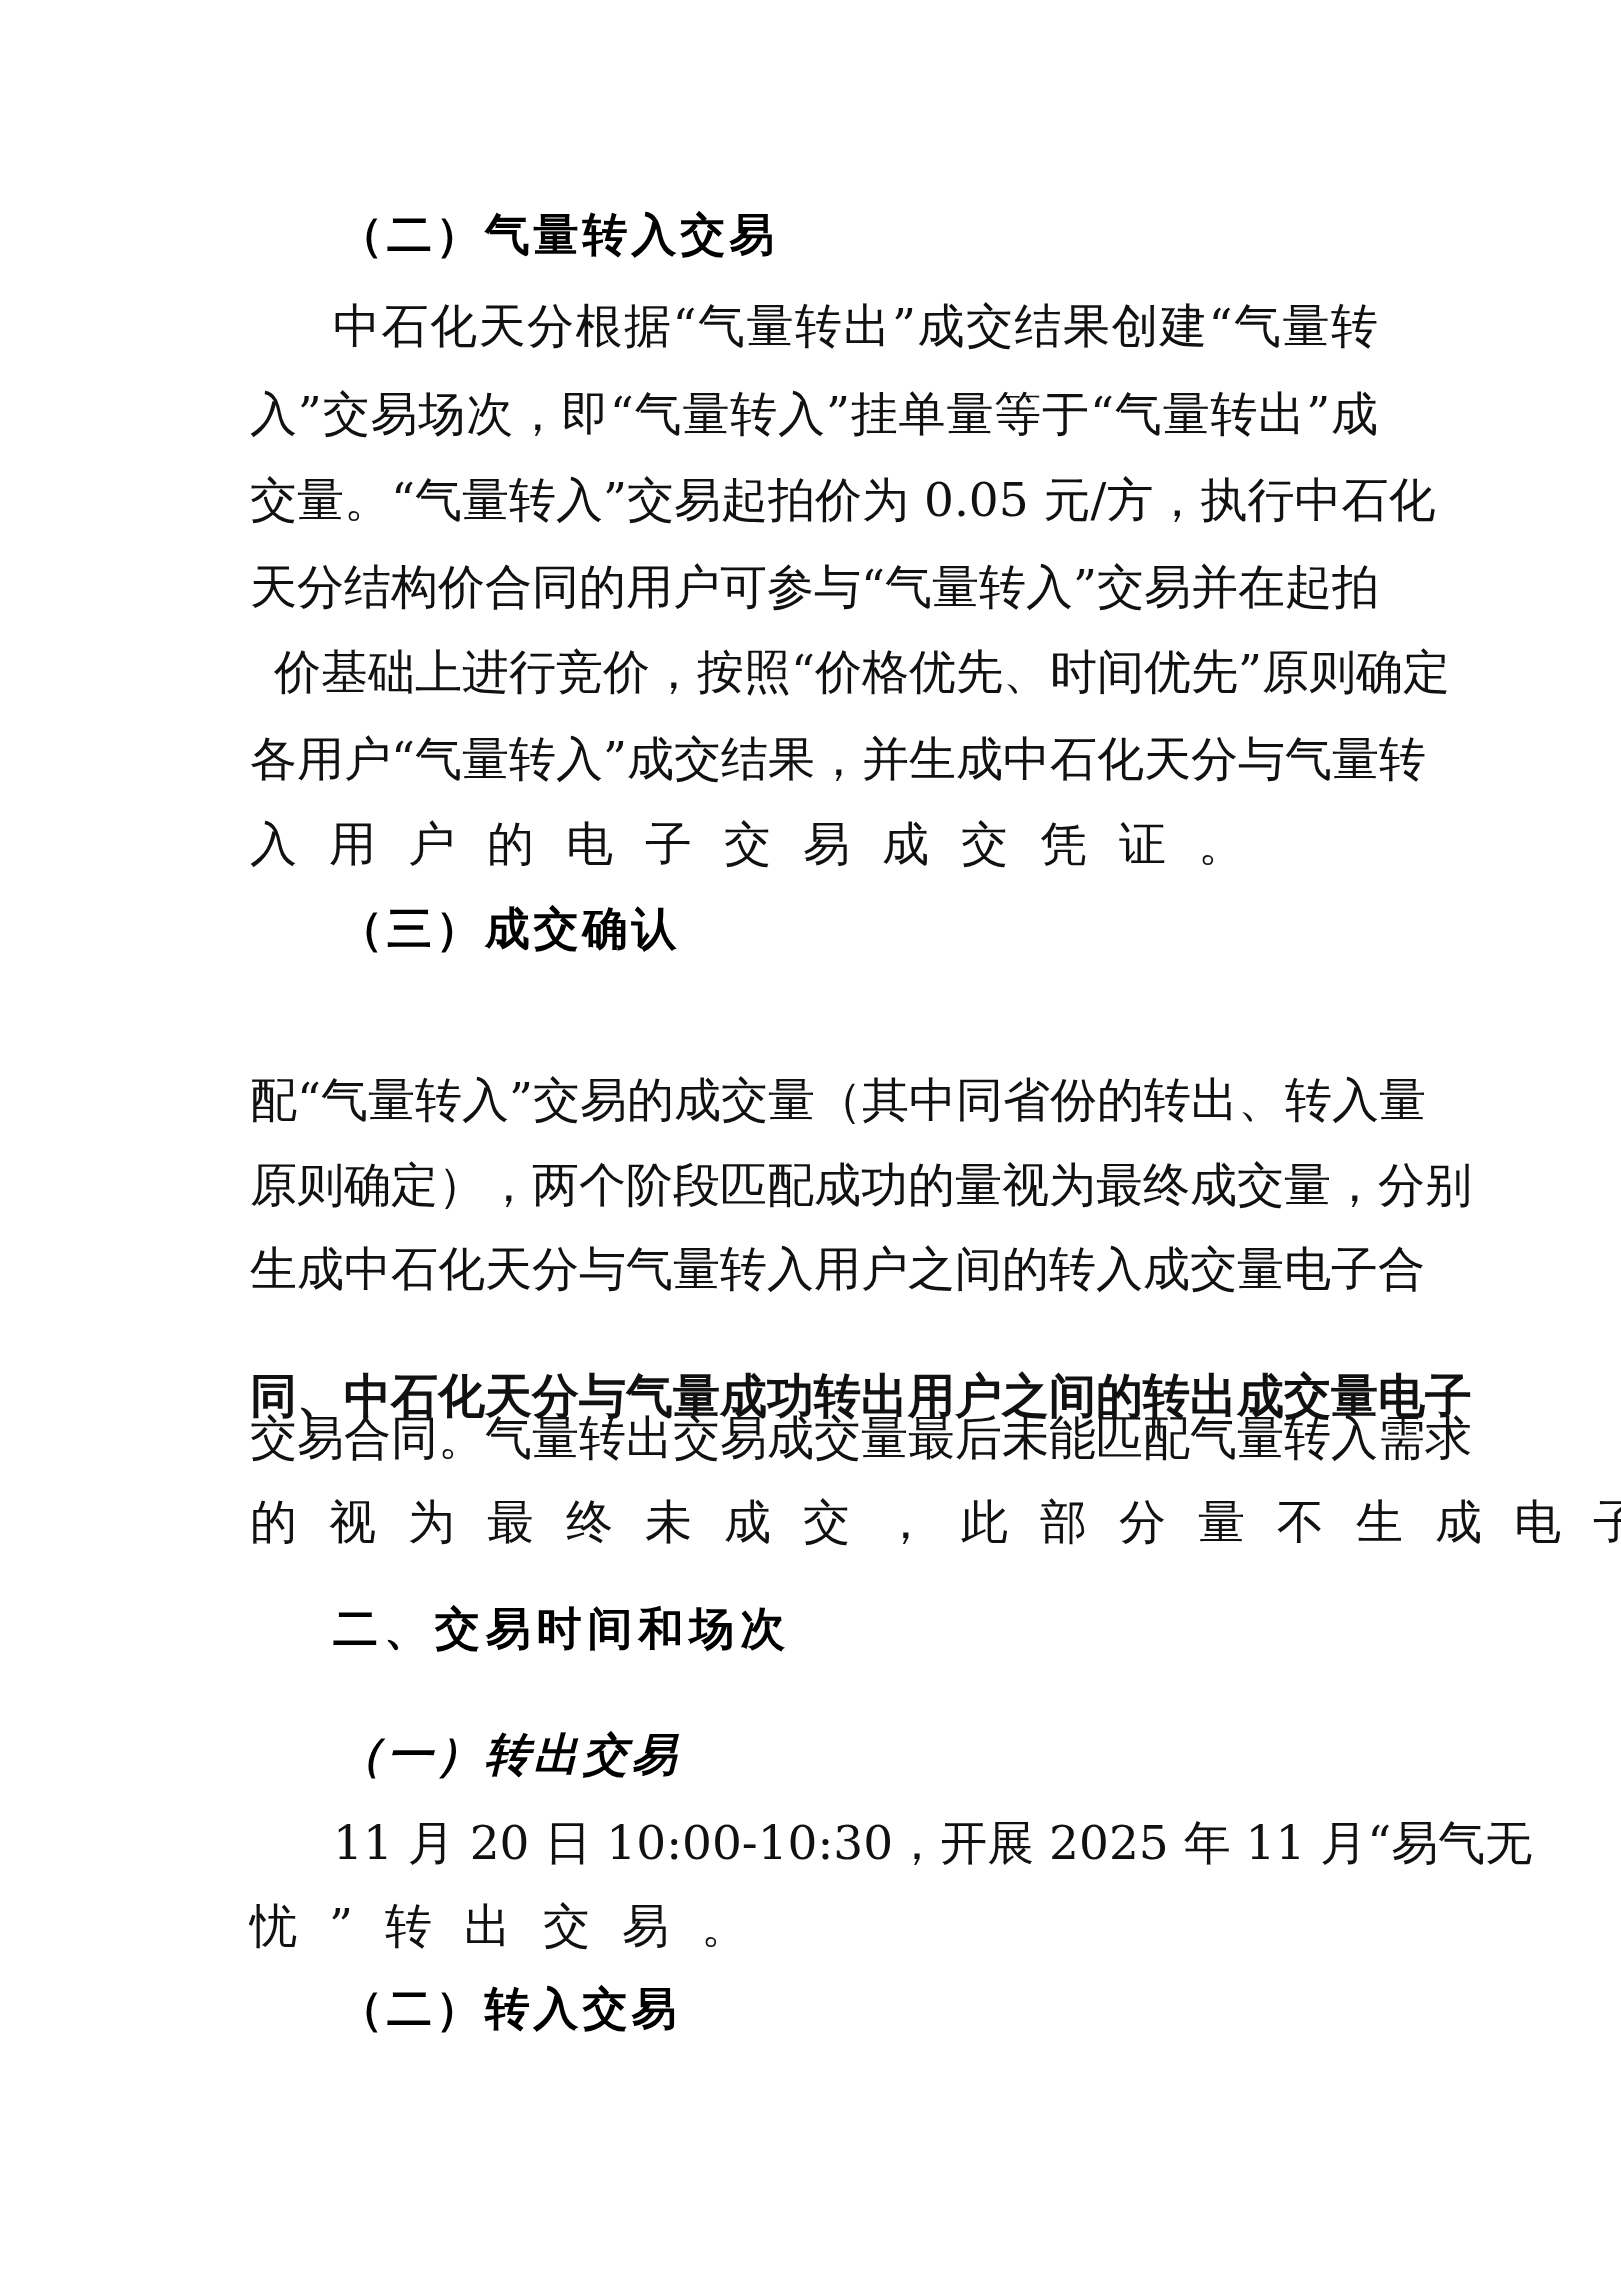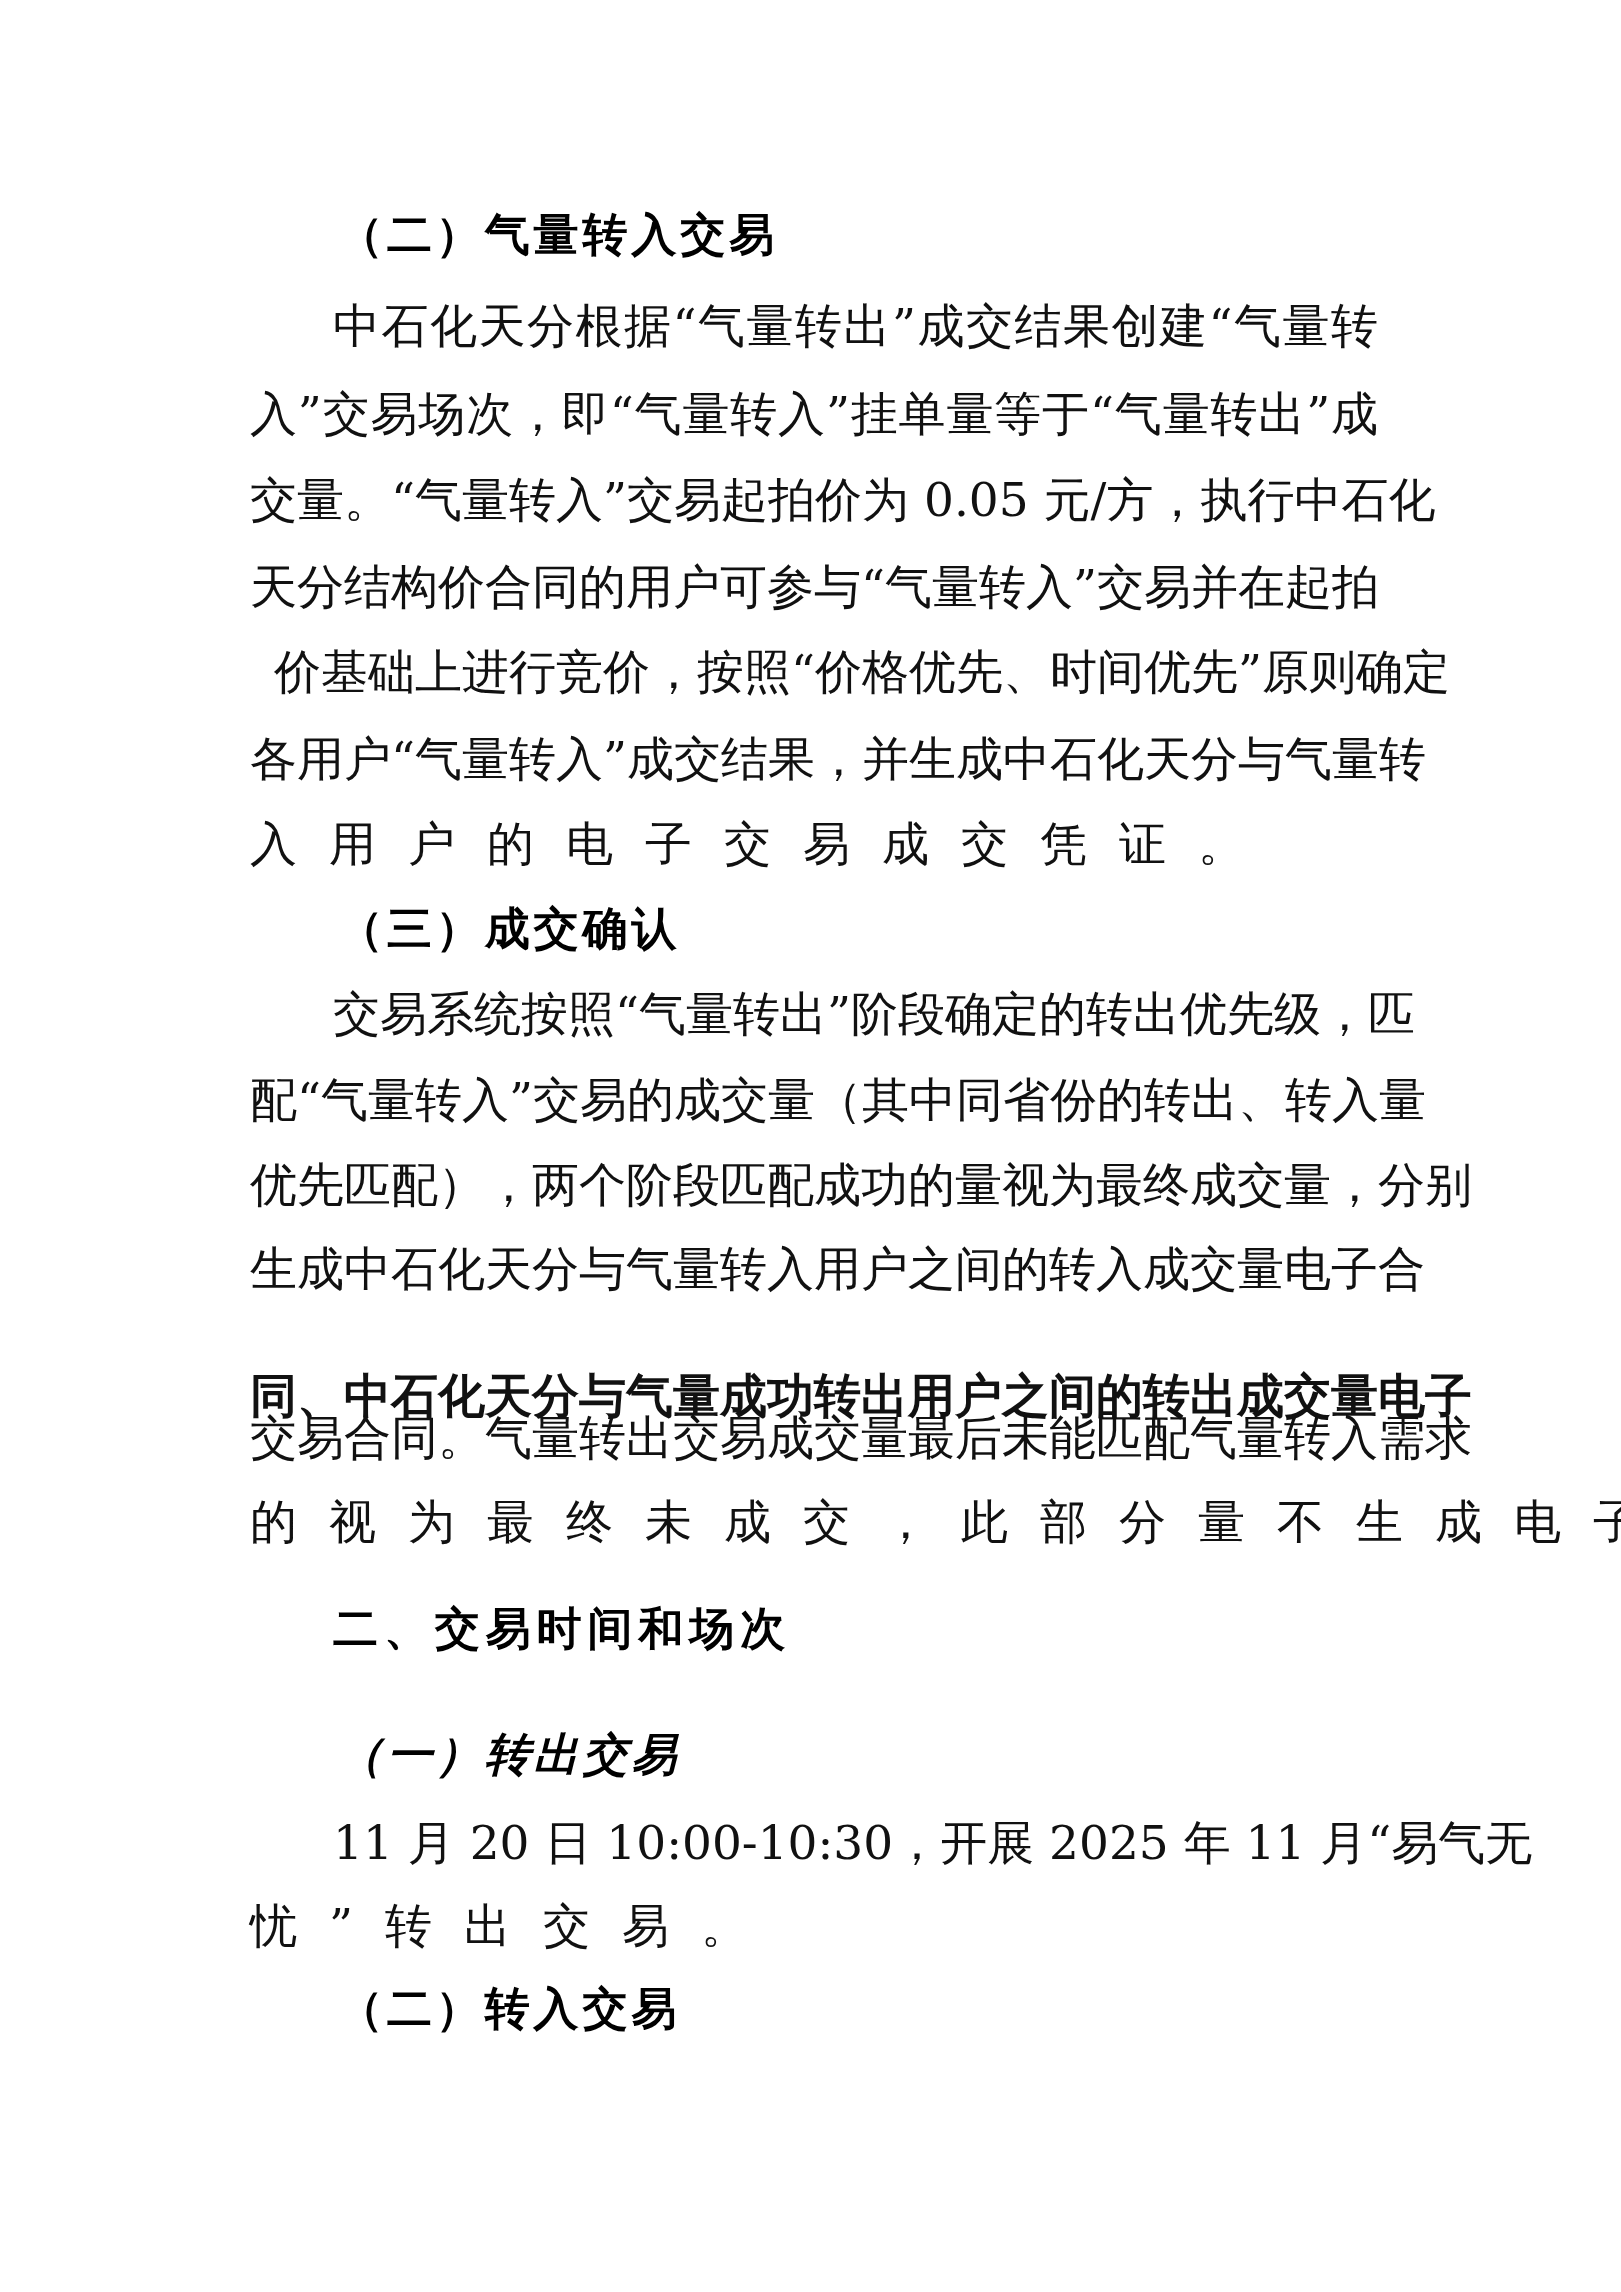--- a/index.html
+++ b/index.html
@@ -43,23 +43,22 @@
   <div class="heading h2" style="top:235px;">（二）气量转入交易</div>
   <div class="line" style="top:414px;">入”交易场次，即“气量转入”挂单量等于“气量转出”成</div>
   <div class="line indent" style="top:326px;">中石化天分根据“气量转出”成交结果创建“气量转</div>
   <div class="line" style="top:500px;">交量。“气量转入”交易起拍价为 0.05 元/方，执行中石化</div>
   <div class="line" style="top:587px;">天分结构价合同的用户可参与“气量转入”交易并在起拍</div>
   <div class="line" style="top:672px;margin-left:24px;">价基础上进行竞价，按照“价格优先、时间优先”原则确定</div>
   <div class="line" style="top:759px;">各用户“气量转入”成交结果，并生成中石化天分与气量转</div>
   <div class="line last" style="top:844px;">入用户的电子交易成交凭证。</div>
 
   <div class="heading h2" style="top:929px;">（三）成交确认</div>
-  <div class="line indent" style="top:1014px;">交易系统按照“气量转出”阶段确定的转出优先级，匹</div>
   <div class="line" style="top:1100px;">配“气量转入”交易的成交量（其中同省份的转出、转入量</div>
-  <div class="line" style="top:1185px;">优先匹配），两个阶段匹配成功的量视为最终成交量，分别</div>
+  <div class="line" style="top:1185px;">原则确定），两个阶段匹配成功的量视为最终成交量，分别</div>
   <div class="line" style="top:1269px;">生成中石化天分与气量转入用户之间的转入成交量电子合</div>
   <div class="line" style="top:1396px;font-weight:bold;">同、中石化天分与气量成功转出用户之间的转出成交量电子</div>
   <div class="line" style="top:1438px;">交易合同。气量转出交易成交量最后未能匹配气量转入需求</div>
   <div class="line last" style="top:1522px;">的视为最终未成交，此部分量不生成电子合同。</div>
 
   <div class="heading h1" style="top:1629px;font-family:Liberation Serif, serif;">二、交易时间和场次</div>
 
   <div class="heading h2" style="top:1755px;font-style:italic;">（一）转出交易</div>
   <div class="line indent" style="top:1843px;">11 月 20 日 10:00-10:30，开展 2025 年 11 月“易气无</div>
   <div class="line last" style="top:1926px;">忧”转出交易。</div>

